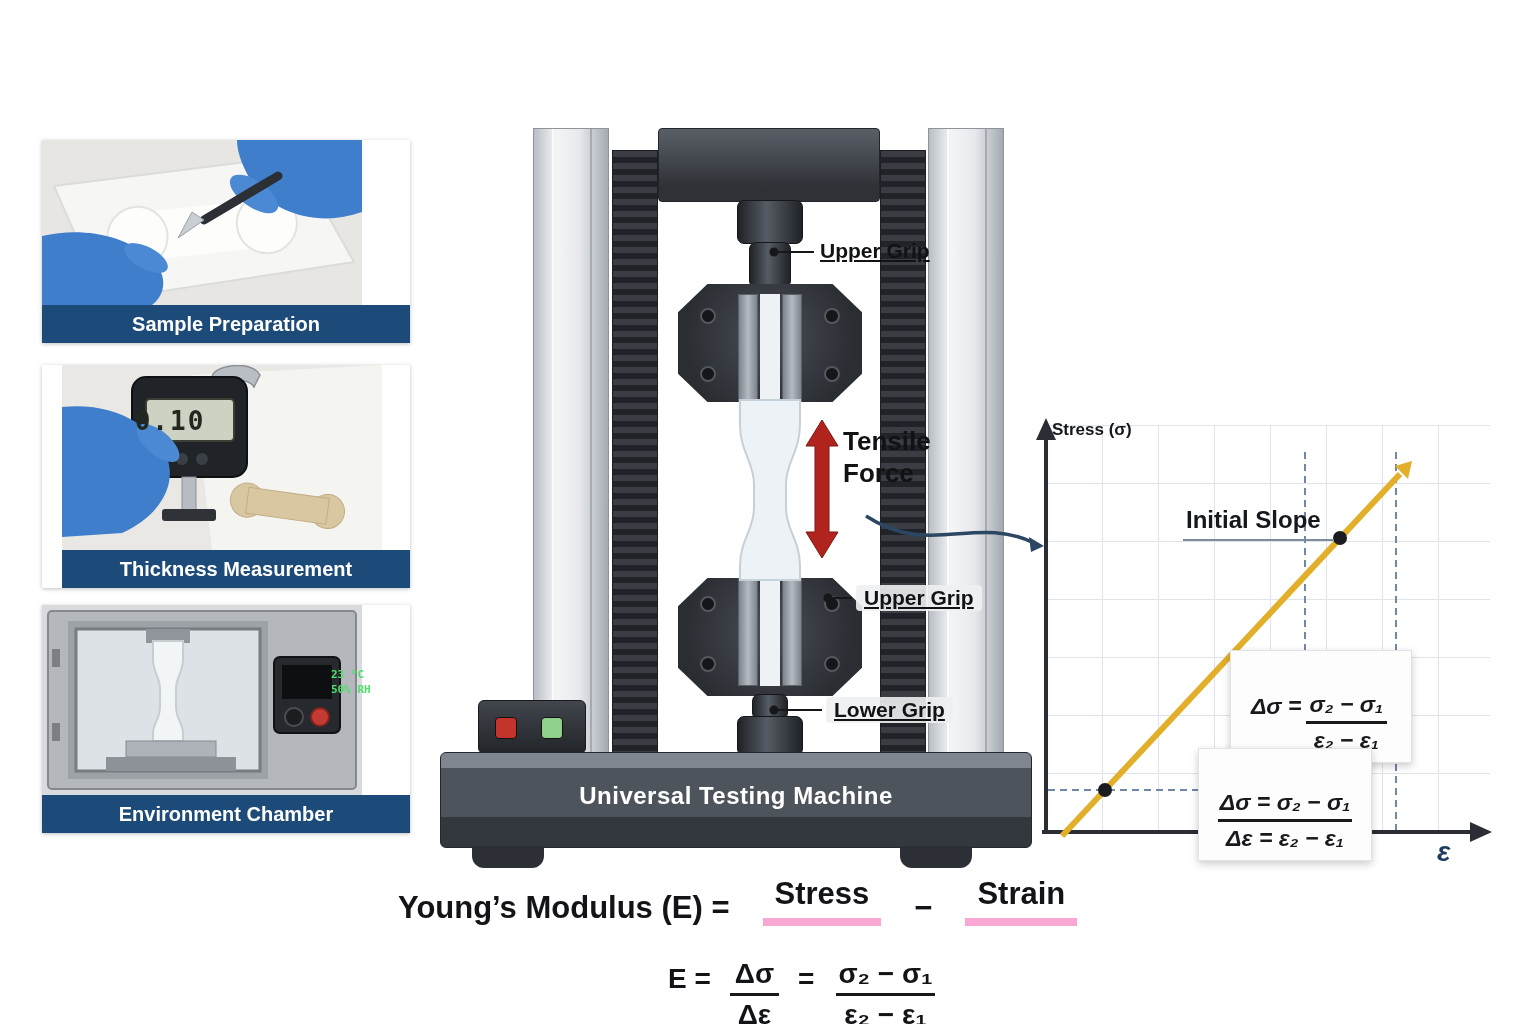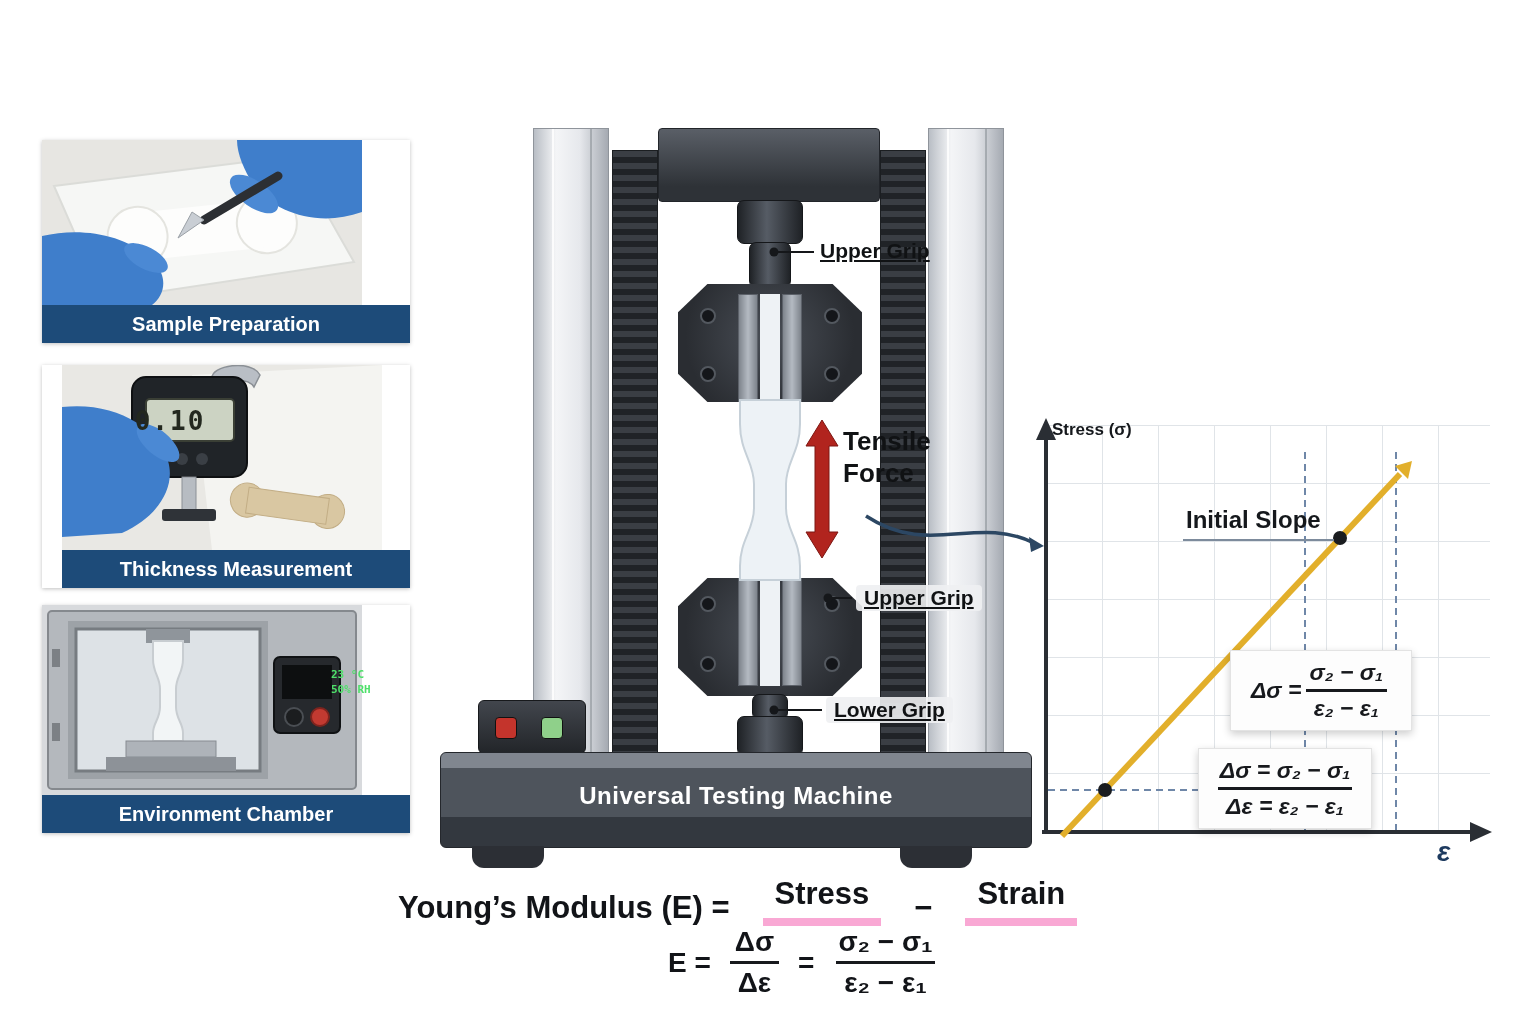--- a/index.html
+++ b/index.html
@@ -94,21 +94,21 @@
   .axis-label { position:absolute; font-weight:bold; font-size:17px; color:#15181c; z-index:7;margin-top:24px; }
   .eps-label { position:absolute; font-weight:bold; font-style:italic; font-size:28px; color:#1d3a5f; z-index:7; }
   .slope-label { position:absolute; font-weight:bold; font-size:24px; color:#15181c; z-index:7; }
   .formula-box {
     position:absolute; z-index:8; background:#fdfdfd; border:1px solid #e3e3e3;
     box-shadow:0 3px 8px rgba(0,0,0,.2); padding:8px 12px;
     font-weight:bold; font-style:italic; font-size:23px; color:#17191d;
     display:flex; align-items:center; justify-content:center; 
   }
   .frac { display:inline-flex; flex-direction:column; align-items:center; text-align:center; }
-  .frac .num { padding:0 8px 3px; }
+  .frac .num { padding:0 8px 3px;margin-top:32px; }
   .frac .den { border-top:3px solid #17191d; padding:3px 8px 0; }
 
   
   .eq-row1 { position:absolute; left:398px; top:876px; display:flex; align-items:flex-end; gap:33px; z-index:7;
              font-weight:bold; font-size:31px; color:#121418; }
   .ubar { border-bottom:8px solid #f9a8d4; padding:0 12px 6px; }
   .eq-row2 { position:absolute; left:668px; top:926px; display:flex; align-items:center; gap:16px; z-index:7;
              font-weight:bold; font-size:28px; color:#121418; }
 
   .overlay { position:absolute; left:0; top:0; z-index:5; pointer-events:none; }

